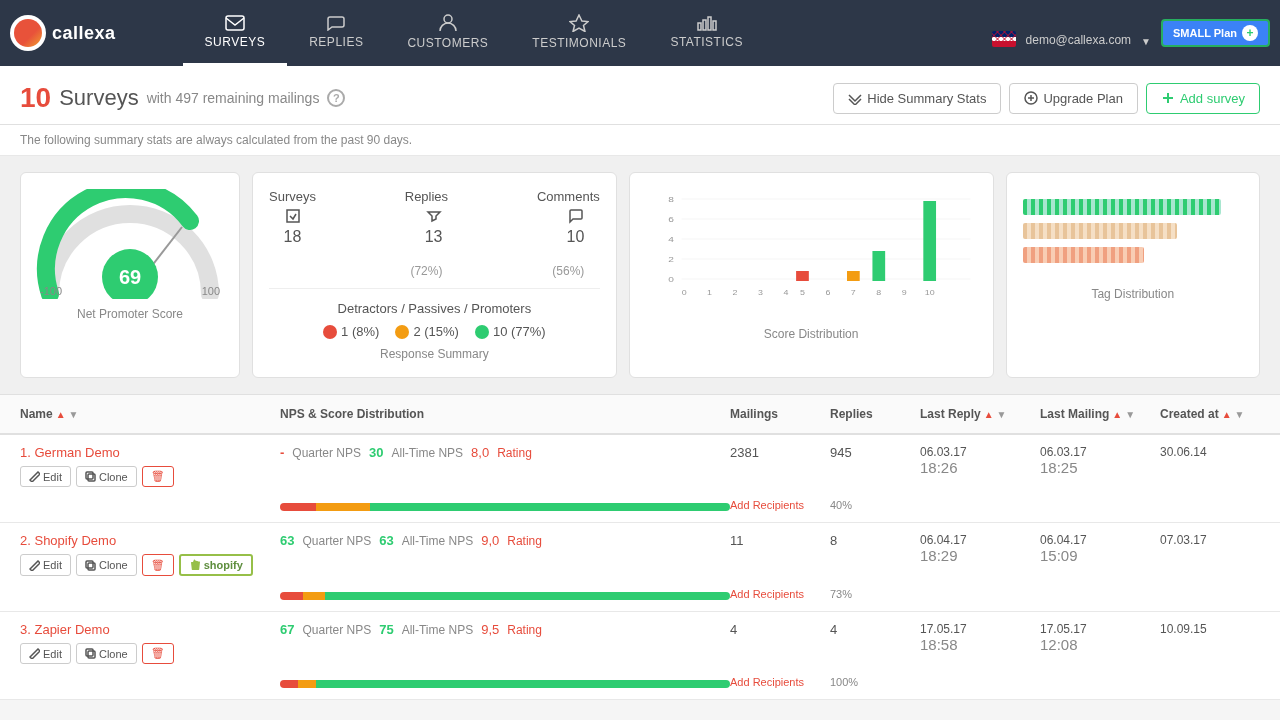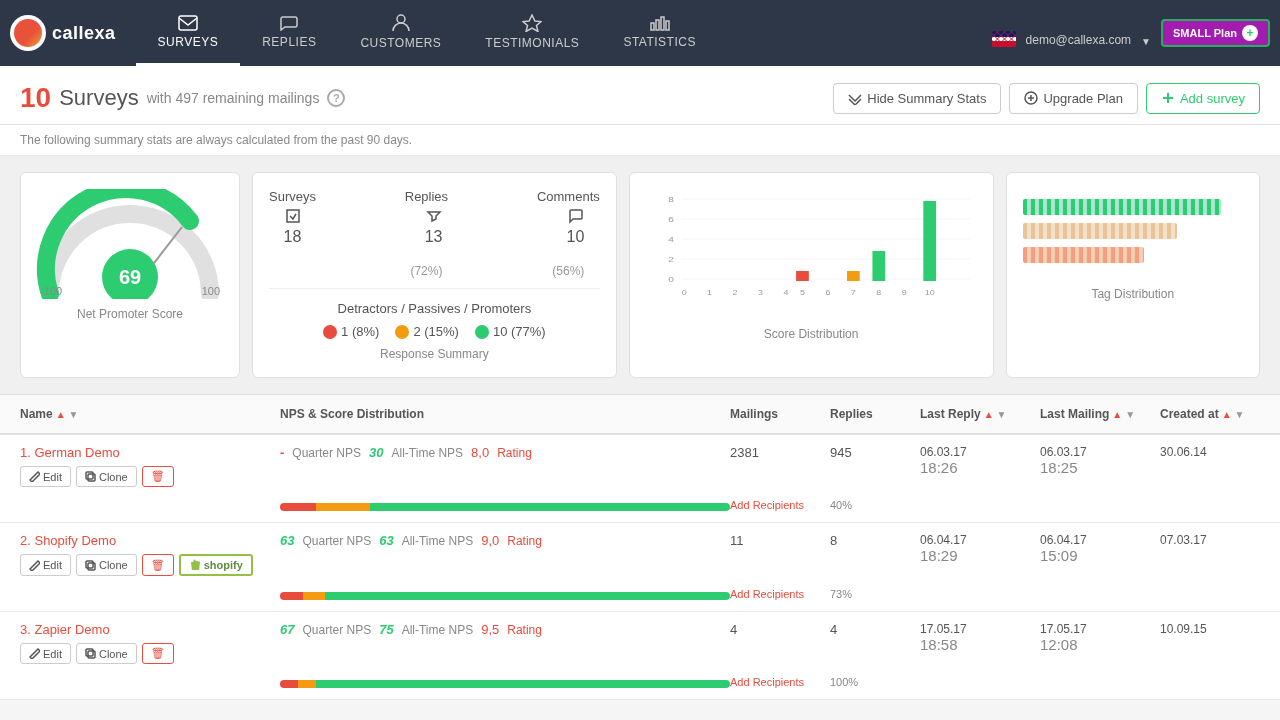--- a/index.html
+++ b/index.html
@@ -1,31 +1,31 @@
 <!DOCTYPE html>
 <html><head>
   <meta charset="utf-8">
   <style>
     * { box-sizing: border-box; margin: 0; padding: 0; }
     body { font-family: -apple-system, BlinkMacSystemFont, 'Segoe UI', Arial, sans-serif; background: #f5f5f5; font-size: 13px; color: #333; }
 
     
-    .nav { background: #2d3748; display: flex; align-items: center; height: 66px; padding: 0 10px; }
+    .nav { background: #2d3748; display: flex; align-items: center; height: 66px; padding: 0 10px; gap: 47px; }
     .logo { display: flex; align-items: center; margin-right: 20px; }
     .logo-circle { width: 36px; height: 36px; border-radius: 50%; background: white; display: flex; align-items: center; justify-content: center; }
     .logo-inner { width: 28px; height: 28px; border-radius: 50%; background: linear-gradient(135deg, #e8523a 60%, #f0a030 100%); position: relative; }
     .logo-text { color: white; font-size: 18px; font-weight: bold; margin-left: 6px; letter-spacing: 0.5px; }
     .nav-items { display: flex; flex: 1; }
     .nav-item { display: flex; flex-direction: column; align-items: center; justify-content: center; color: #ccc; padding: 0 22px; height: 66px; cursor: pointer; font-size: 12px; font-weight: 500; letter-spacing: 0.5px; border-bottom: 3px solid transparent; text-decoration: none; }
     .nav-item.active { color: white; border-bottom: 3px solid white; }
     .nav-item svg { margin-bottom: 4px; }
     .nav-right { display: flex; align-items: flex-end; gap: 10px; margin-left: auto; }
     .flag { width: 22px; height: 15px; background: linear-gradient(to bottom, #012169 0%, #012169 33%, #C8102E 33%, #C8102E 66%, #012169 66%); border-radius: 2px; }
     .user-email { color: #ccc; font-size: 12px; }
-    .plan-badge { background: #a21caf; color: white; font-size: 11px; font-weight: bold; padding: 4px 10px; border-radius: 4px; border: 2px solid #27ae60; display: flex; align-items: center; gap: 5px; }
+    .plan-badge { background: #3b82f6; color: white; font-size: 11px; font-weight: bold; padding: 4px 10px; border-radius: 4px; border: 2px solid #27ae60; display: flex; align-items: center; gap: 5px; }
     .plan-badge-plus { background: white; color: #2ecc71; border-radius: 50%; width: 16px; height: 16px; display: flex; align-items: center; justify-content: center; font-weight: bold; font-size: 12px; }
 
     
     .page-header { background: white; padding: 16px 20px 10px; border-bottom: 1px solid #e0e0e0; display: flex; align-items: center; justify-content: space-between; }
     .page-title-area { display: flex; align-items: center; gap: 8px; flex-wrap: wrap; }
     .title-count { color: #e74c3c; font-size: 28px; font-weight: bold; }
     .title-main { color: #555; font-size: 22px; font-weight: 300; }
     .title-sub { color: #888; font-size: 14px; }
     .help-icon { width: 18px; height: 18px; border-radius: 50%; border: 2px solid #aaa; color: #aaa; display: flex; align-items: center; justify-content: center; font-size: 11px; font-weight: bold; cursor: pointer; }
     .header-btns { display: flex; gap: 8px; }
@@ -68,21 +68,21 @@
     .survey-row-main { display: grid; grid-template-columns: 260px 1fr 100px 90px 120px 120px 100px; padding: 10px 20px; align-items: start; }
     .survey-row-sub { display: grid; grid-template-columns: 260px 1fr 100px 90px 120px 120px 100px; padding: 0 20px 10px; align-items: center; }
 
     .survey-name { color: #e74c3c; font-weight: 500; font-size: 13px; cursor: pointer; }
     .row-actions { display: flex; gap: 5px; margin-top: 6px; }
     .action-btn { display: flex; align-items: center; gap: 3px; padding: 3px 8px; border: 1px solid #ccc; border-radius: 3px; background: white; font-size: 11px; color: #555; cursor: pointer; }
     .action-btn-delete { border-color: #e74c3c; color: #e74c3c; }
     .shopify-btn { display: flex; align-items: center; gap: 3px; padding: 3px 8px; border: 2px solid #96bf48; border-radius: 3px; background: white; font-size: 11px; color: #5e8e3e; cursor: pointer; font-weight: bold; }
 
     .nps-score { color: #e74c3c; font-weight: bold; font-size: 13px; }
-    .nps-all { color: #2ecc71; font-weight: bold; font-size: 13px; font-style: italic; }
+    .nps-all { color: #2ecc71; font-weight: bold; font-size: 13px; }
     .nps-rating { color: #e74c3c; font-size: 13px; }
     .nps-cell { display: flex; align-items: center; gap: 8px; flex-wrap: wrap; font-size: 12px; color: #888; }
 
     .progress-bar-container { height: 8px; border-radius: 4px; overflow: hidden; display: flex; margin-top: 4px; }
     .pb-red { background: #e74c3c; }
     .pb-orange { background: #f39c12; }
     .pb-green { background: #2ecc71; }
 
     .cell-num { color: #555; font-size: 13px; }
     .cell-add { color: #e74c3c; font-size: 11px; cursor: pointer; }

